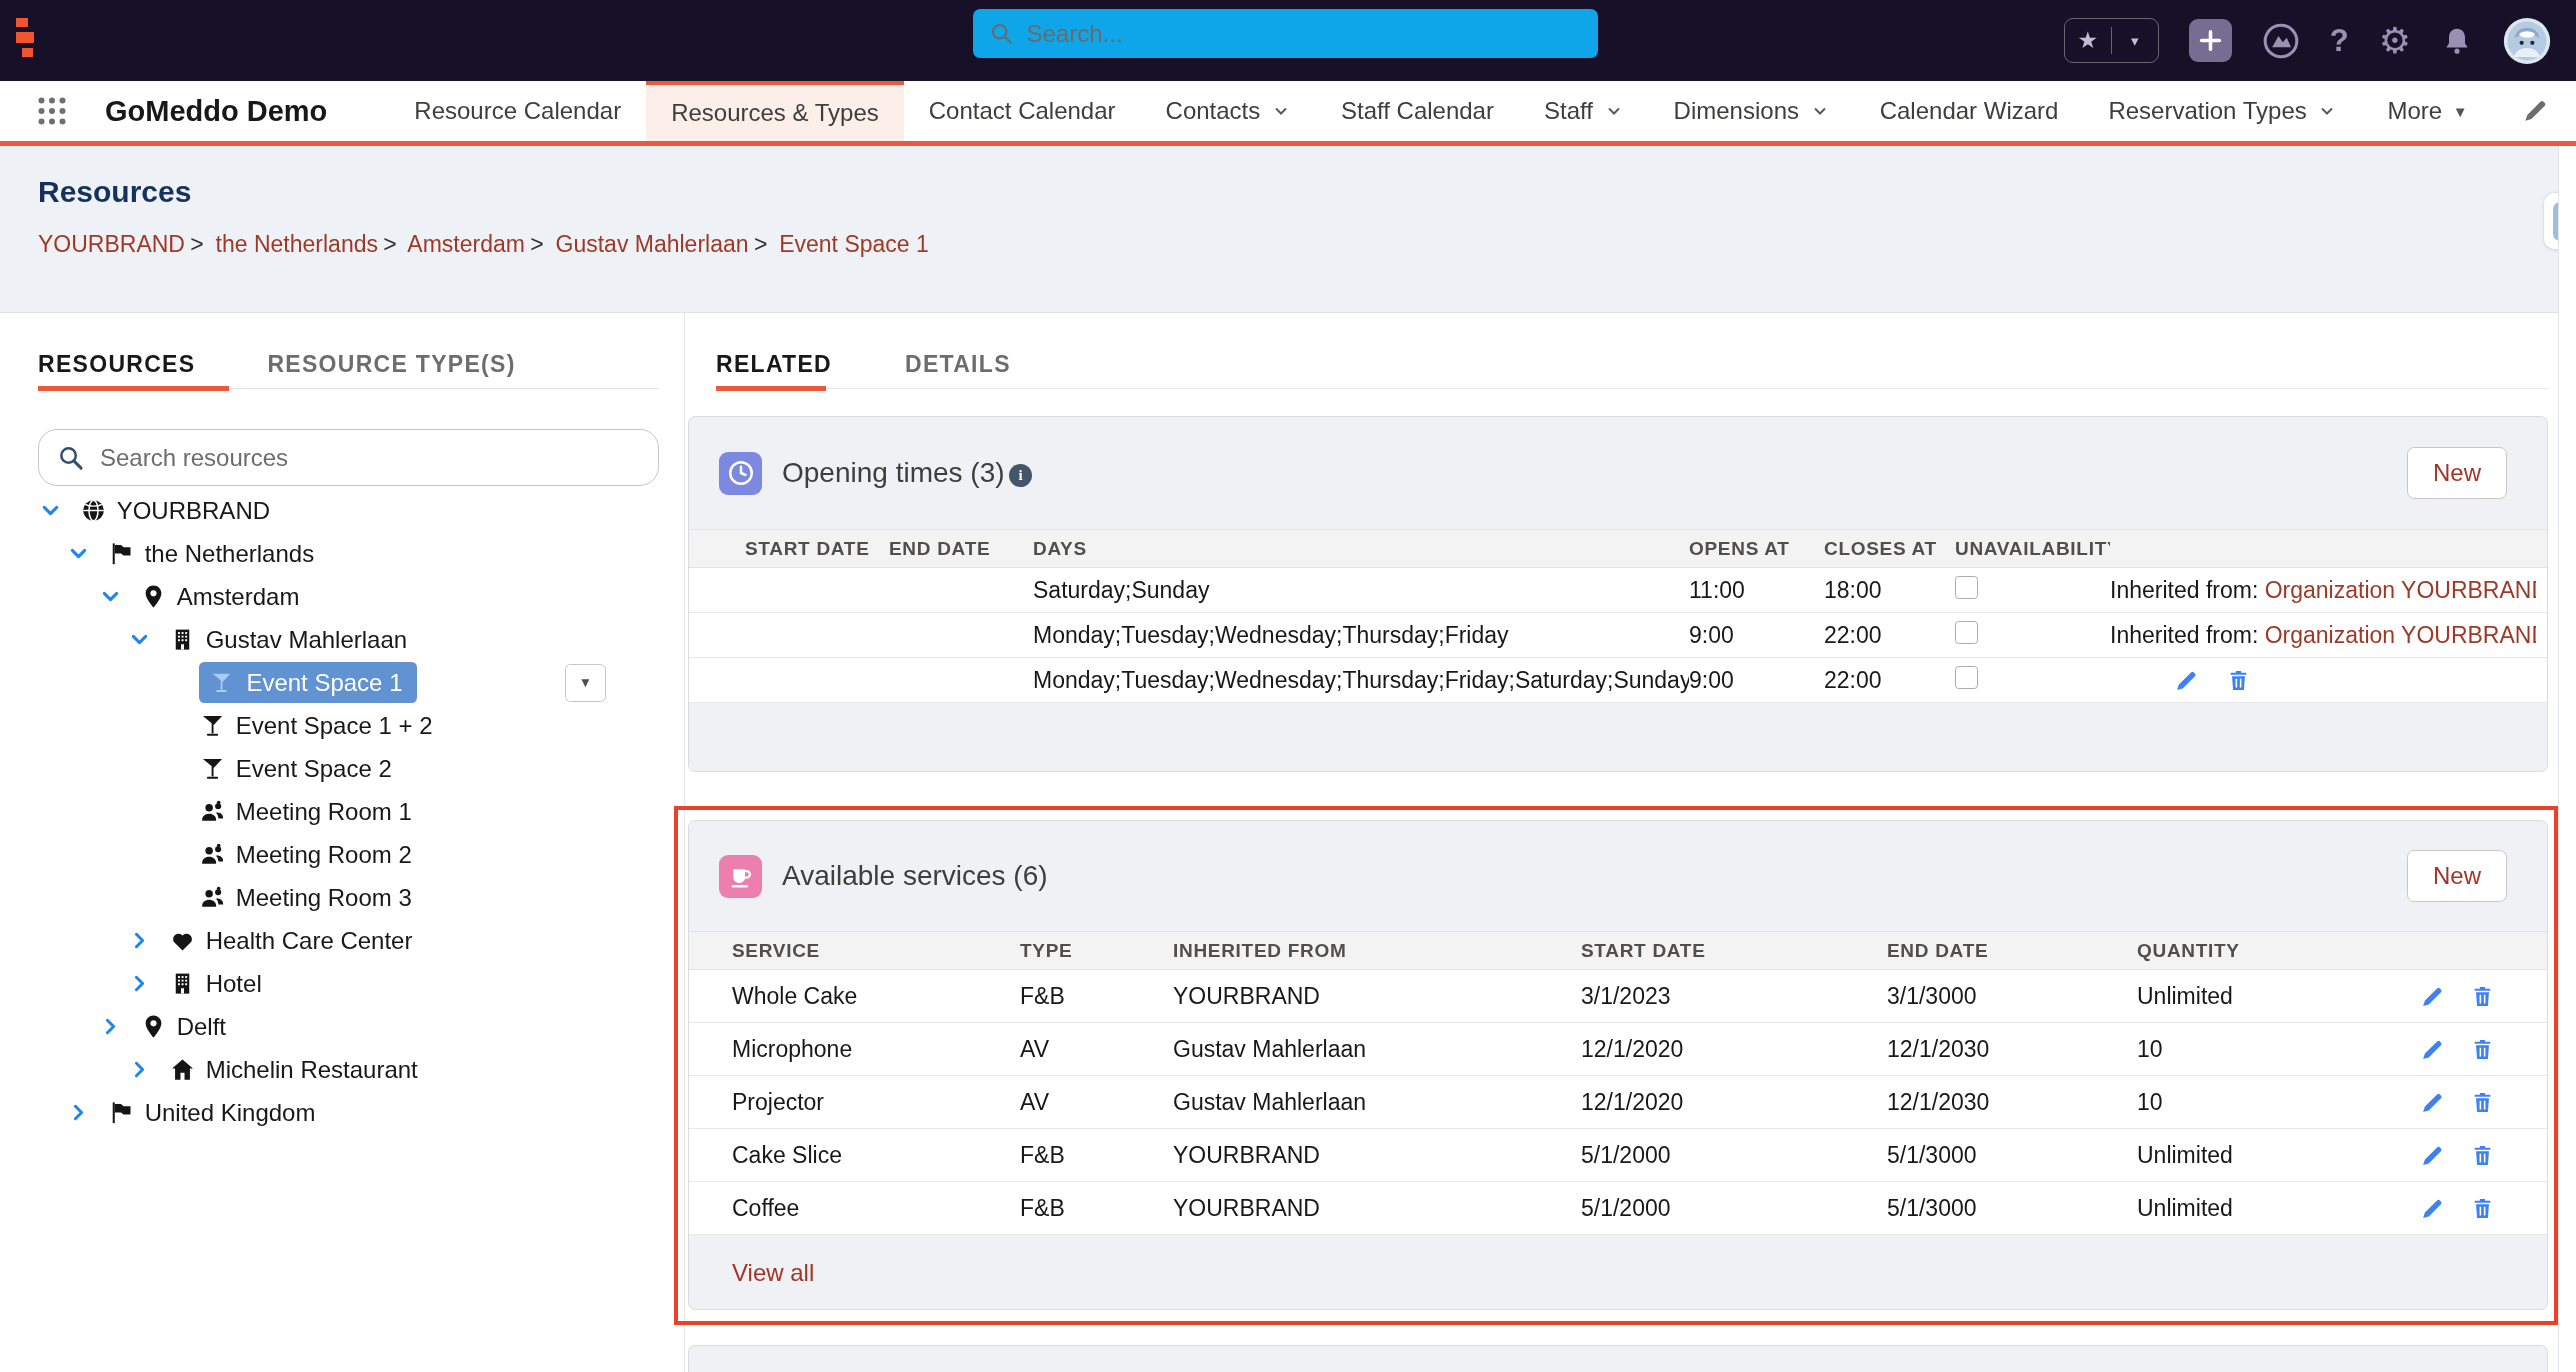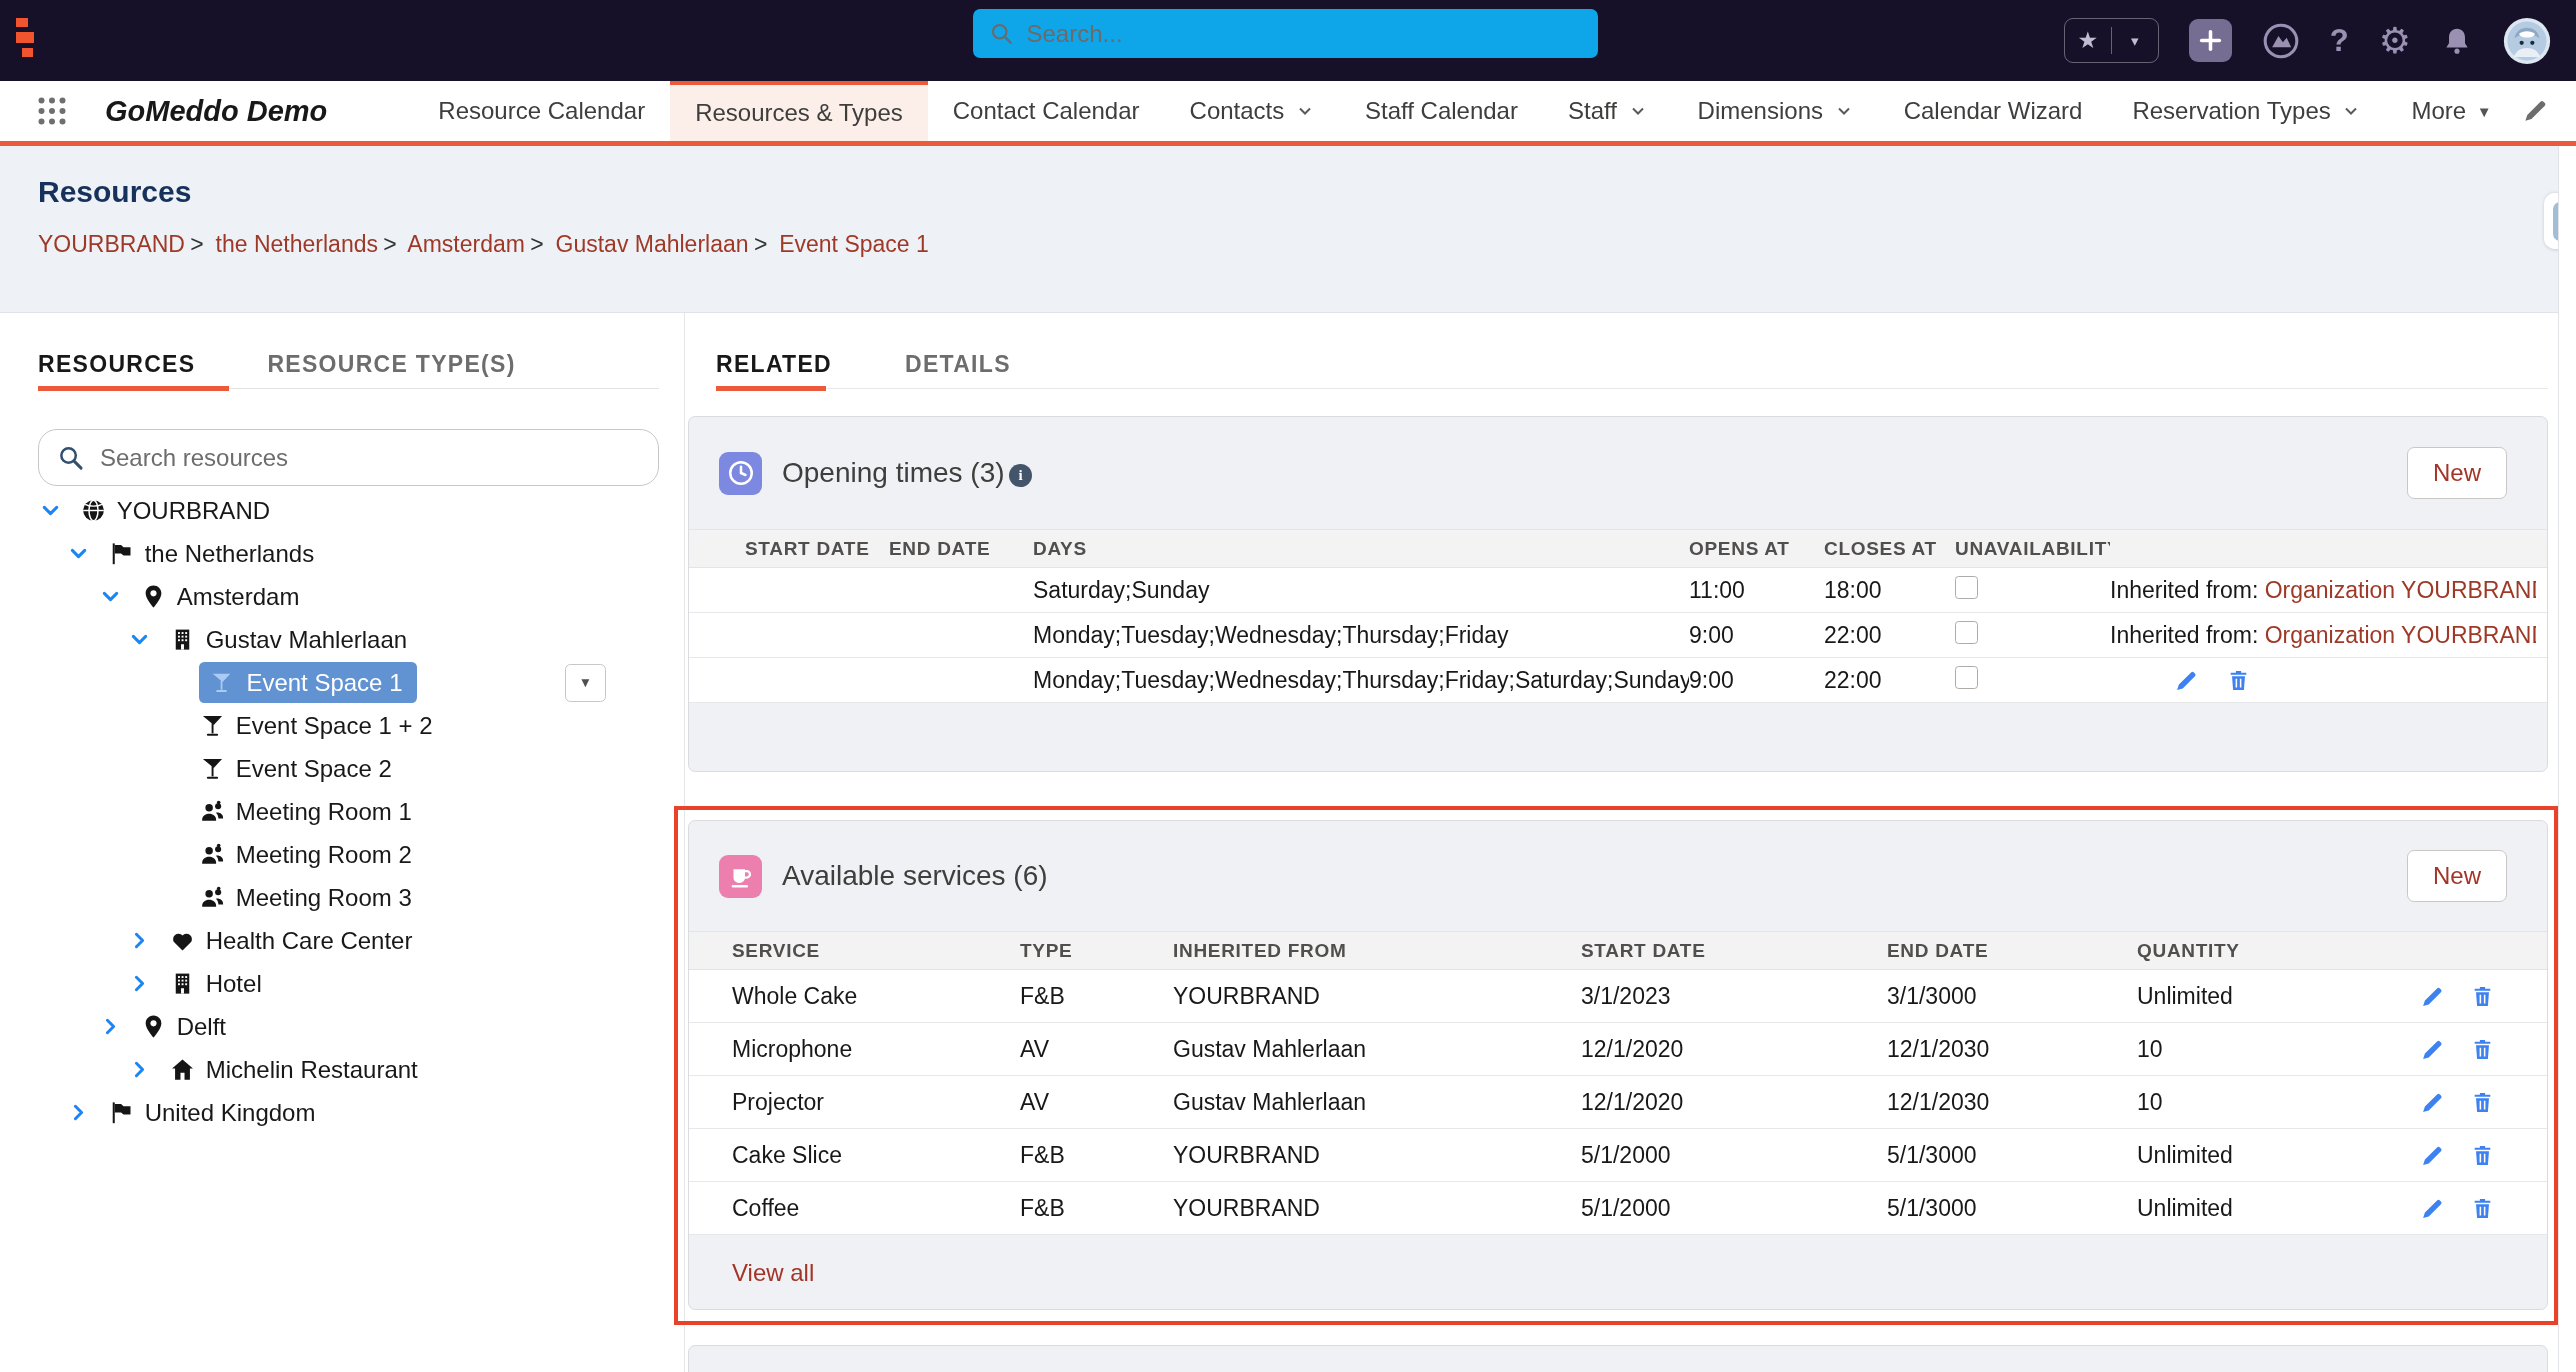--- a/index.html
+++ b/index.html
@@ -23,21 +23,21 @@
   .starbox .half.r { font-size:15px; }
   .plusbtn { width:43px; height:43px; border-radius:9px; background:#766d93; display:flex; align-items:center; justify-content:center; }
   .hicon { color:#9a90b2; display:flex; align-items:center; justify-content:center; }
   .qmark { font-size:31px; font-weight:700; }
   .gearg { font-size:36px; line-height:36px; }
   .avatar { width:48px; height:48px; }
 
   
   .nav { position:absolute; left:0; top:81px; width:2576px; height:65px; background:#fff; border-bottom:5.4px solid #eb5a3b; display:flex; align-items:center; }
   .waffle { margin-left:32px; width:39px; height:39px; display:flex; align-items:center; justify-content:center; }
-  .appname { font-size:29px; font-weight:700; color:#181818; margin-left:34px; margin-right:86px; white-space:nowrap;font-style:italic; }
+  .appname { font-size:29px; font-weight:700; color:#181818; margin-left:34px; margin-right:62px; white-space:nowrap; }
   .tabs { display:flex; align-items:stretch; height:60px; }
   .navtab { display:flex; align-items:center; gap:10.7px; padding:0 25px; font-size:24px; color:#3e3e3c; white-space:nowrap; cursor:pointer; }
   .navtab.active { background:#fcefe9; border-top:4.5px solid #eb5a3b; padding-top:0; }
   .navtab .ddc { display:flex; }
   .navtab .caret { color:#555; font-size:15px; }
   .navedit { position:absolute; right:27px; top:16px; }
 
   
   .phdr { position:absolute; left:0; top:146px; width:2558px; height:167px; background:#eef1f5; border-bottom:0.9px solid #dfe3e8; }
   .ptitle { position:absolute; left:38px; top:29px; font-size:30px; font-weight:600; color:#16325c; }

